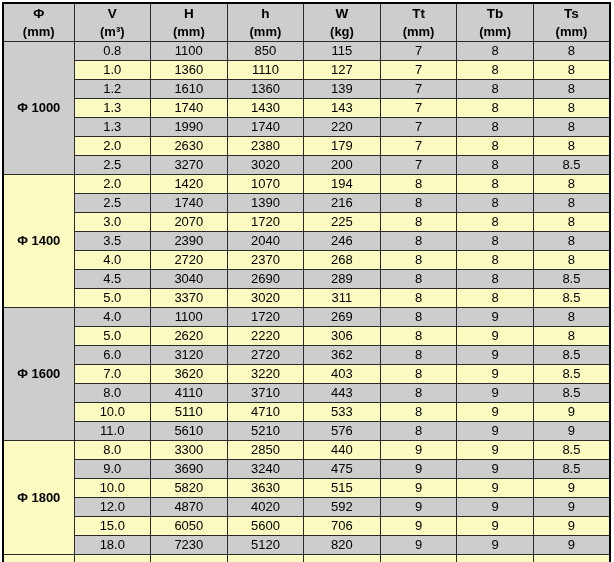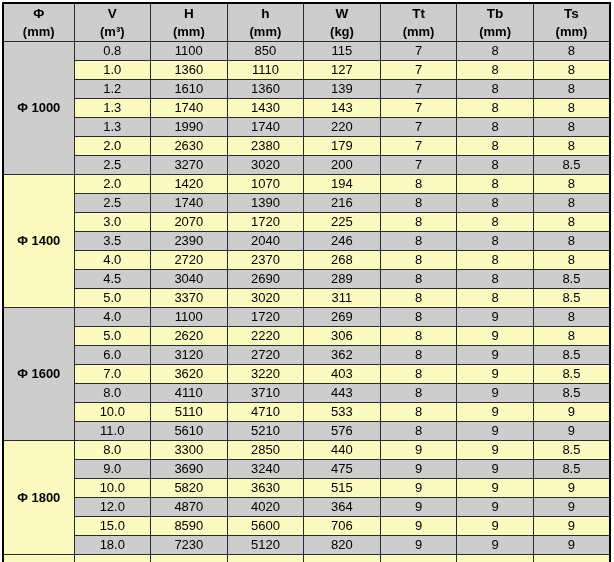--- a/index.html
+++ b/index.html
@@ -324,28 +324,28 @@
           <td class="yellow">3630</td>
           <td class="yellow">515</td>
           <td class="yellow">9</td>
           <td class="yellow">9</td>
           <td class="yellow">9</td>
         </tr>
         <tr>
           <td class="gray">12.0</td>
           <td class="gray">4870</td>
           <td class="gray">4020</td>
-          <td class="gray">364</td>
+          <td class="gray">592</td>
           <td class="gray">9</td>
           <td class="gray">9</td>
           <td class="gray">9</td>
         </tr>
         <tr>
           <td class="yellow">15.0</td>
-          <td class="yellow">8590</td>
+          <td class="yellow">6050</td>
           <td class="yellow">5600</td>
           <td class="yellow">706</td>
           <td class="yellow">9</td>
           <td class="yellow">9</td>
           <td class="yellow">9</td>
         </tr>
         <tr>
           <td class="gray">18.0</td>
           <td class="gray">7230</td>
           <td class="gray">5120</td>

